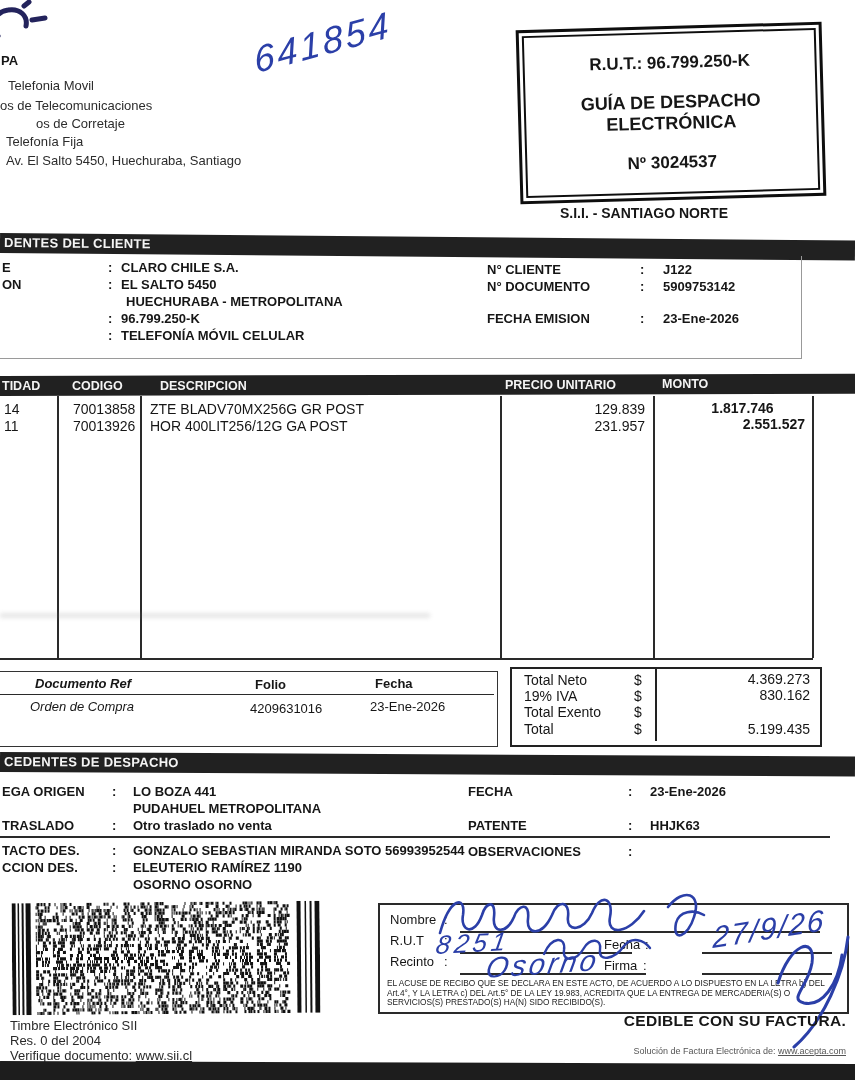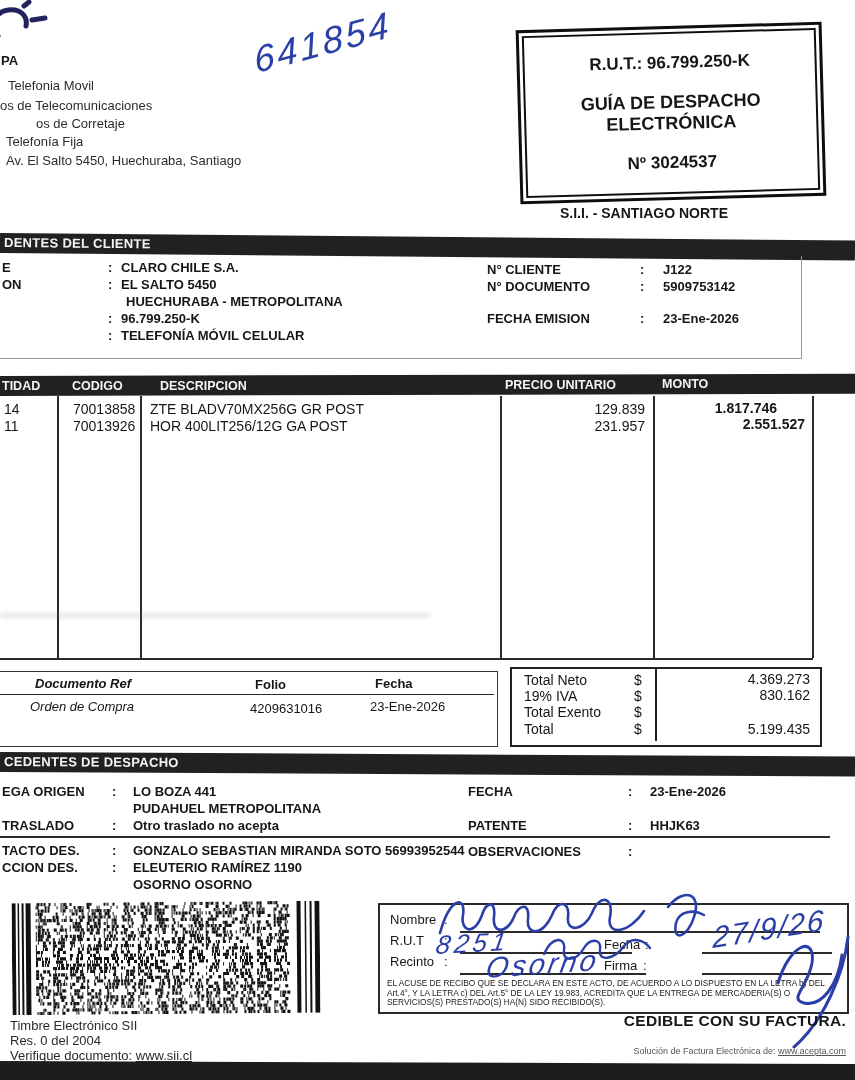--- a/index.html
+++ b/index.html
@@ -120,21 +120,21 @@
   <div class="abs vline" style="left:500px;top:396px;height:262px;"></div>
   <div class="abs vline" style="left:653px;top:396px;height:262px;"></div>
   <div class="abs vline" style="left:812px;top:396px;height:262px;"></div>
   <div class="abs hline" style="left:0;top:658px;width:813px;"></div>
 
   <div>
     <div class="abs cell" style="left:4px;top:401px;">14</div>
     <div class="abs cell" style="left:73px;top:401px;">70013858</div>
     <div class="abs cell" style="left:150px;top:401px;">ZTE BLADV70MX256G GR POST</div>
     <div class="abs cell right" style="left:520px;top:401px;width:125px;">129.839</div>
-    <div class="abs cell right b" style="left:652px;top:400px;width:125px;">1.817.746</div>
+    <div class="abs cell right b" style="left:680px;top:400px;width:125px;text-align:center;">1.817.746</div>
   </div>
   <div>
     <div class="abs cell" style="left:4px;top:418px;">11</div>
     <div class="abs cell" style="left:73px;top:418px;">70013926</div>
     <div class="abs cell" style="left:150px;top:418px;">HOR 400LIT256/12G GA POST</div>
     <div class="abs cell right" style="left:520px;top:418px;width:125px;">231.957</div>
     <div class="abs cell right b" style="left:680px;top:416px;width:125px;">2.551.527</div>
   </div>
 
   <div class="abs smudge" style="left:0;top:613px;width:430px;height:5px;"></div>
@@ -173,21 +173,21 @@
     <span>CEDENTES DE DESPACHO</span>
   </div>
 
   <div class="abs lbl" style="left:2px;top:784px;">EGA ORIGEN</div>
   <div class="abs lbl" style="left:112px;top:784px;">:</div>
   <div class="abs val" style="left:133px;top:784px;">LO BOZA 441</div>
   <div class="abs val" style="left:133px;top:801px;">PUDAHUEL   METROPOLITANA</div>
 
   <div class="abs lbl" style="left:2px;top:818px;">TRASLADO</div>
   <div class="abs lbl" style="left:112px;top:818px;">:</div>
-  <div class="abs val" style="left:133px;top:818px;">Otro traslado no acepta</div>
+  <div class="abs val" style="left:133px;top:818px;">Otro traslado no venta</div>
 
   <div class="abs hline" style="left:0;top:836px;width:830px;"></div>
 
   <div class="abs lbl" style="left:2px;top:843px;">TACTO DES.</div>
   <div class="abs lbl" style="left:112px;top:843px;">:</div>
   <div class="abs val" style="left:133px;top:843px;">GONZALO SEBASTIAN MIRANDA SOTO 56993952544</div>
 
   <div class="abs lbl" style="left:2px;top:860px;">CCION DES.</div>
   <div class="abs lbl" style="left:112px;top:860px;">:</div>
   <div class="abs val" style="left:133px;top:860px;">ELEUTERIO RAMÍREZ 1190</div>

